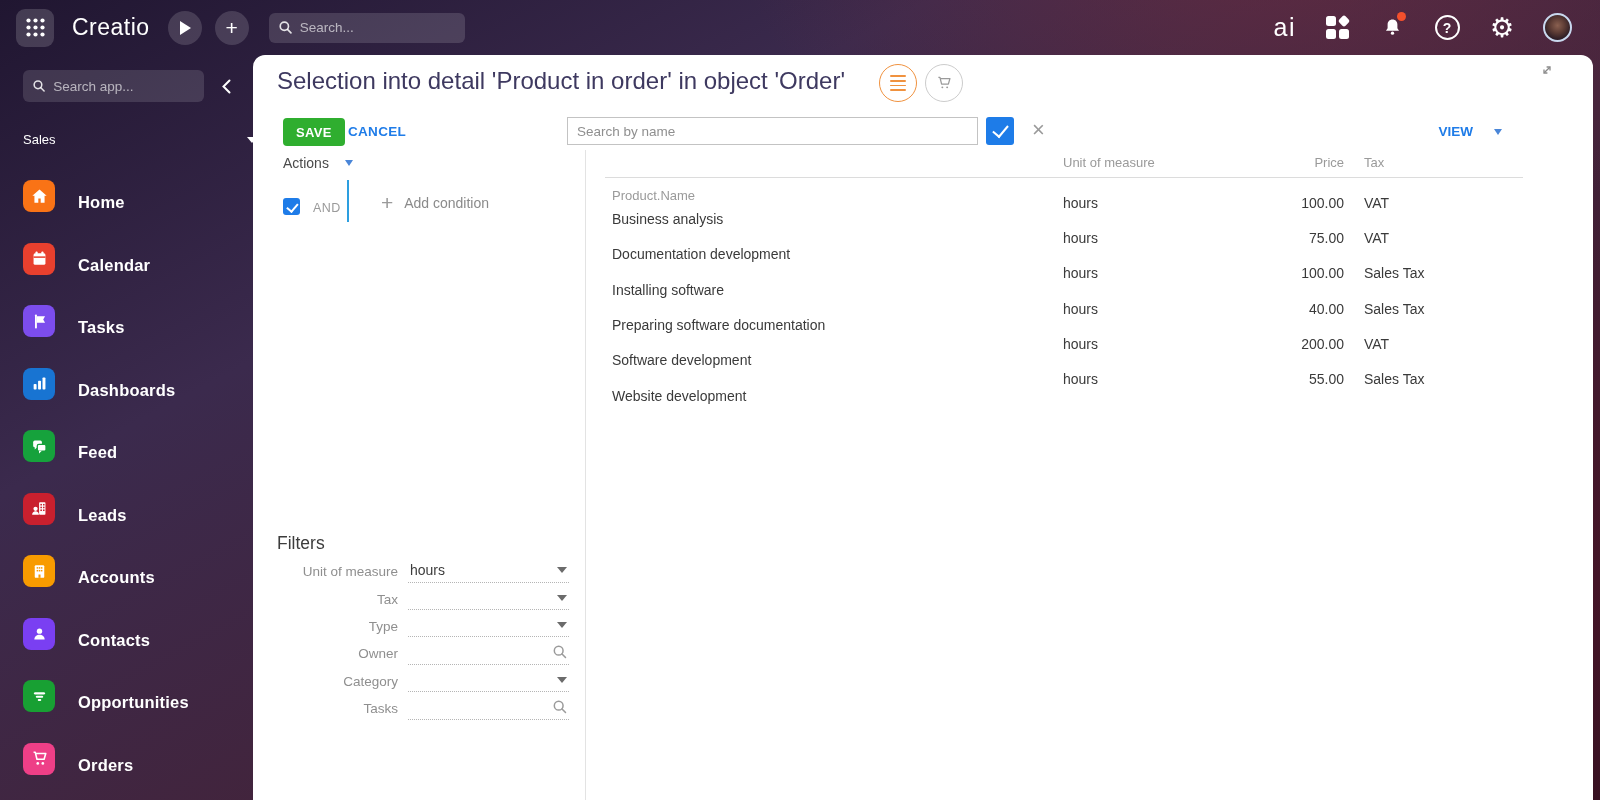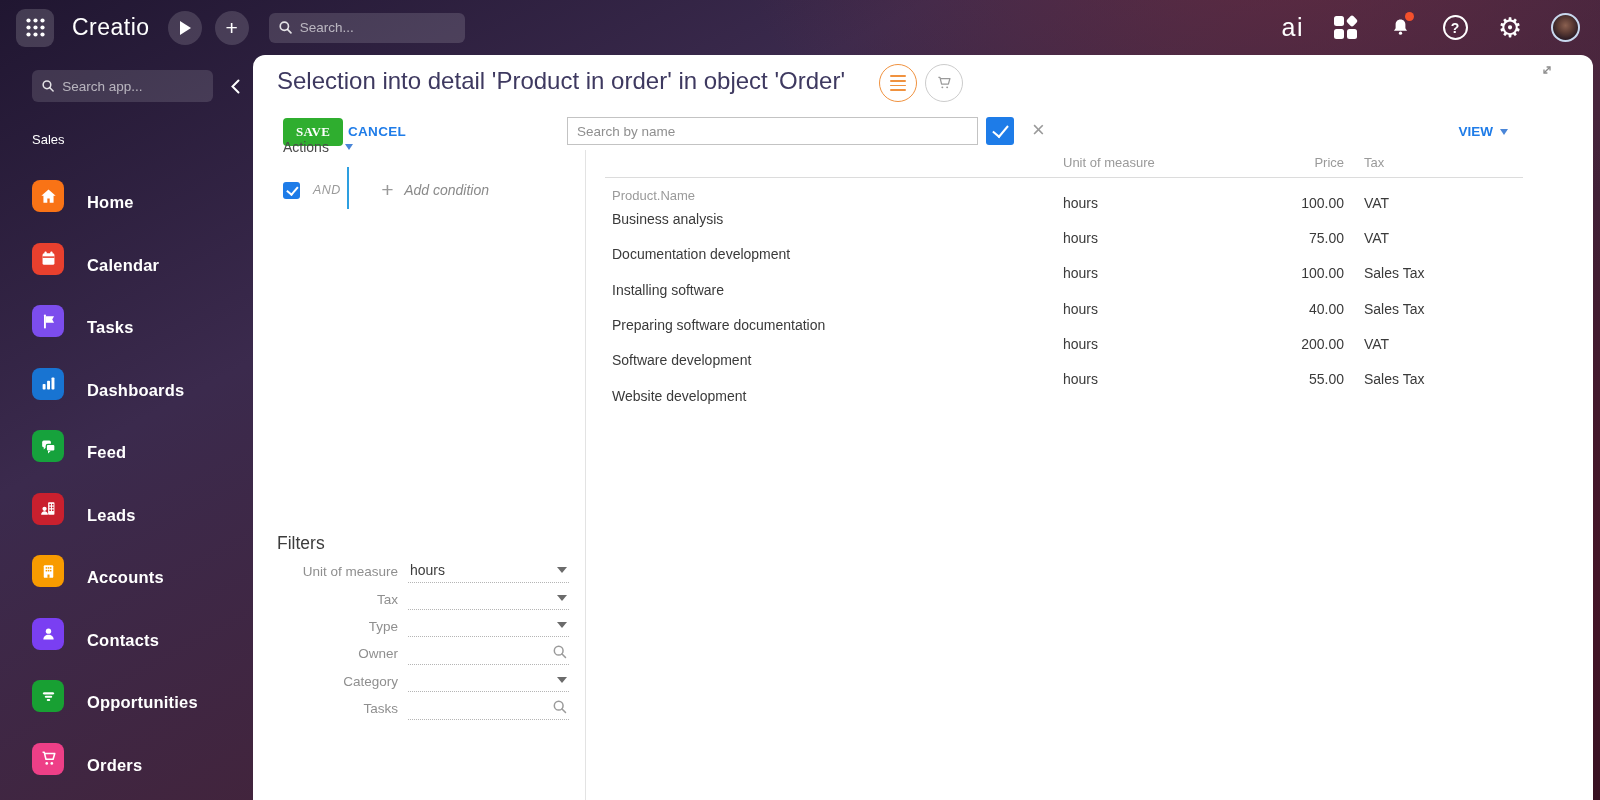--- a/index.html
+++ b/index.html
@@ -7,21 +7,21 @@
   body {
     font-family: "Liberation Sans", "DejaVu Sans", sans-serif;
     background:
       radial-gradient(900px 520px at 80% -8%, rgba(120,45,60,.55), transparent 60%),
       radial-gradient(1100px 760px at 108% 75%, rgba(88,20,40,.55), transparent 62%),
       linear-gradient(152deg, #201631 0%, #3b2a4d 30%, #42243c 58%, #3a1a2d 78%, #2a1020 100%);
     position: relative;
   }
   
   .topbar { position: absolute; top: 0; left: 0; width: 100%; height: 55px;
-            display: flex; align-items: center; padding: 0 20px 0 16px; }
+            display: flex; align-items: center; padding: 0 28px 0 16px; }
   .launcher { width: 38px; height: 38px; border-radius: 9px; background: rgba(255,255,255,.16);
               display: flex; align-items: center; justify-content: center; cursor: pointer; }
   .logo { color: #fff; font-size: 23px; letter-spacing: .5px; margin-left: 18px; font-weight: 400; }
   .round-btn { width: 34px; height: 34px; border-radius: 50%; background: rgba(255,255,255,.15);
                display: flex; align-items: center; justify-content: center; color: #fff; cursor: pointer; }
   .round-btn.play { margin-left: 18px; }
   .round-btn.plus { margin-left: 13px; font-size: 21px; font-weight: 300; line-height: 1; }
   .tb-search { margin-left: 20px; width: 196px; height: 30px; border-radius: 6px;
                background: rgba(255,255,255,.14); display: flex; align-items: center; padding: 0 10px; }
   .tb-search input, .sb-search input { background: transparent; border: 0; outline: none;
@@ -38,21 +38,21 @@
   .bell-dot { position: absolute; top: -2px; right: 0px; width: 9px; height: 9px;
               border-radius: 50%; background: var(--notify-red, #f4502c); }
   .help-circle { width: 25px; height: 25px; border-radius: 50%; border: 2.6px solid #fff;
                  color: #fff; font-size: 14px; font-weight: bold; display: flex;
                  align-items: center; justify-content: center; }
   .gear { color: #fff; font-size: 27px; line-height: 1; font-family: "DejaVu Sans", sans-serif; }
   .avatar { width: 29px; height: 29px; border-radius: 50%; border: 2px solid #c9d8ee;
             background: radial-gradient(circle at 50% 42%, #8a6050 0%, #5d3c35 38%, #241722 78%);
             cursor: pointer; }
   
-  .sidebar { position: absolute; top: 55px; left: 16px; width: 274px; bottom: 0; padding: 15px 16px 0; }
+  .sidebar { position: absolute; top: 55px; left: 7px; width: 274px; bottom: 0; padding: 15px 16px 0; }
   .sb-search-row { display: flex; align-items: center; }
   .sb-search { flex: 0 0 181px; height: 32px; border-radius: 6px; background: rgba(255,255,255,.13);
                display: flex; align-items: center; padding: 0 10px; }
   .collapse { margin-left: 18px; cursor: pointer; display: flex; }
   .workspace { margin-top: 30px; display: flex; align-items: center; color: #fff;
                font-size: 13px; cursor: pointer; }
   .workspace .caret { margin-left: auto; margin-right: 8px; }
   .nav { margin-top: 33px; list-style: none; }
   .nav li { display: flex; align-items: flex-end; height: 32px; margin-bottom: 30.5px; cursor: pointer; font-weight: bold; }
   .side-ic { width: 32px; height: 32px; border-radius: 8px; display: flex; align-items: center;
@@ -68,42 +68,42 @@
                 background: #fff; }
   .circle-btn.list { left: 626px; border: 1.5px solid var(--accent-orange, #f0923f); }
   .circle-btn.cart { left: 672px; border: 1.5px solid #cccccc; }
   .hamb { display: flex; flex-direction: column; gap: 3px; }
   .hamb span { width: 16px; height: 1.8px; background: var(--accent-orange, #f0923f); border-radius: 1px; }
   .expand { position: absolute; top: 7px; right: 40px; cursor: pointer; }
   
   .save-btn { position: absolute; left: 30px; top: 63px; height: 28px; padding: 0 13px;
               background: var(--save-green, #2fae2f); color: #fff; border: 0; border-radius: 4px;
               font-size: 13px; font-weight: bold; letter-spacing: .3px; cursor: pointer;
-              font-family: Liberation Serif, serif; }
+              font-family: Liberation Sans, sans-serif; }
   .cancel-btn { position: absolute; left: 95px; top: 63px; line-height: 28px;
                 color: var(--link-blue, #1f7ce8); font-size: 13.5px; font-weight: bold;
                 letter-spacing: .3px; cursor: pointer; }
   .name-search { position: absolute; left: 314px; top: 62px; width: 411px; height: 28px;
                  border: 1px solid #c3c3c3; padding: 0 9px; font-size: 13.5px; color: #444;
                  outline: none; font-family: "Liberation Sans", sans-serif; }
   .name-search::placeholder { color: #8f8f8f; }
   .confirm-btn { position: absolute; left: 733px; top: 62px; width: 28px; height: 28px;
                  background: var(--check-blue, #1e7ce8); border-radius: 3px; cursor: pointer; }
   .confirm-btn::after, .checkbox::after { content: ''; position: absolute; border: solid #fff;
                  transform: rotate(40deg); }
   .confirm-btn::after { left: 10px; top: 5px; width: 7px; height: 13px; border-width: 0 2.6px 2.6px 0; }
   .close-x { position: absolute; left: 779px; top: 62px; line-height: 26px; font-size: 22px;
              color: #9a9a9a; cursor: pointer; }
-  .view-btn { position: absolute; right: 85px; top: 63px; line-height: 28px; display: flex;
-              align-items: center; gap: 7px; color: var(--link-blue, #1f7ce8); font-size: 13.5px;
+  .view-btn { position: absolute; right: 91px; top: 63px; line-height: 28px; display: flex;
+              align-items: center; gap: 21px; color: var(--link-blue, #1f7ce8); font-size: 13.5px;
               font-weight: bold; cursor: pointer; }
   
-  .actions { position: absolute; left: 30px; top: 84px; display: flex; align-items: center;
+  .actions { position: absolute; left: 30px; top: 100px; display: flex; align-items: center;
              gap: 16px; font-size: 14px; color: #4a4a4a; cursor: pointer; }
-  .cond-row { position: absolute; left: 30px; top: 123px; display: flex; align-items: center; font-style: italic; }
+  .cond-row { position: absolute; left: 30px; top: 136px; display: flex; align-items: flex-end; }
   .checkbox { position: relative; width: 17px; height: 17px; background: var(--check-blue, #1e7ce8);
               border-radius: 3px; cursor: pointer; }
   .checkbox::after { left: 5.5px; top: 2.5px; width: 4.5px; height: 9px; border-width: 0 2.2px 2.2px 0; }
   .and-lbl { margin-left: 13px; font-size: 12.5px; color: #9a9a9a; letter-spacing: .5px; }
   .cond-line { position: absolute; left: 64px; top: -11px; width: 2px; height: 42px;
                background: var(--cond-line-blue, #2d9fe0); }
   .add-cond { margin-left: 40px; display: flex; align-items: center; gap: 11px; color: #8a8a8a;
               font-size: 14px; cursor: pointer; }
   .add-cond .plus-glyph { font-size: 21px; font-weight: 300; color: #9a9a9a; }
   

